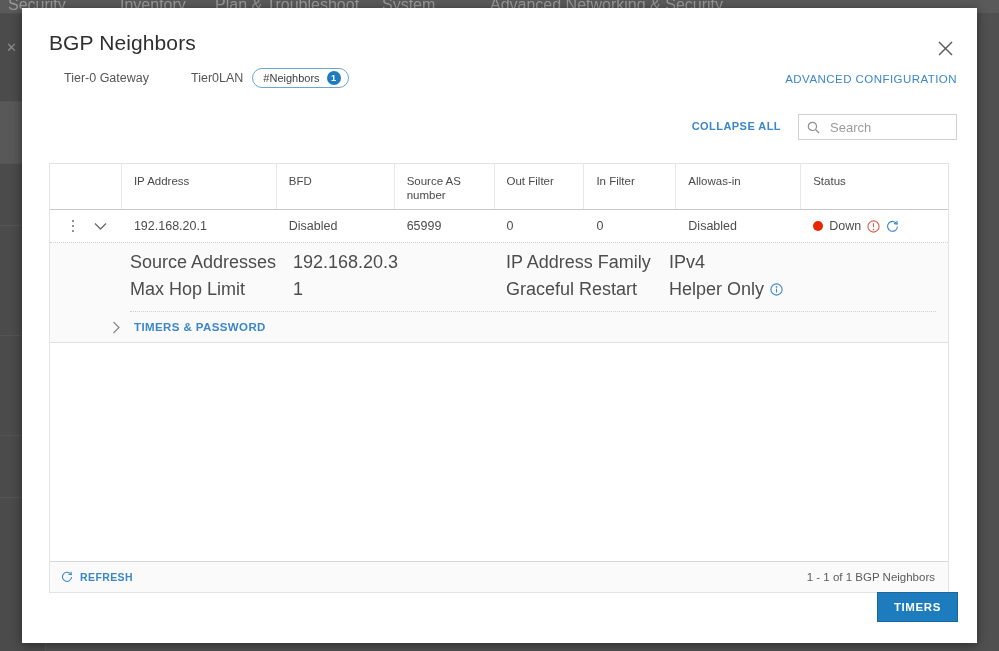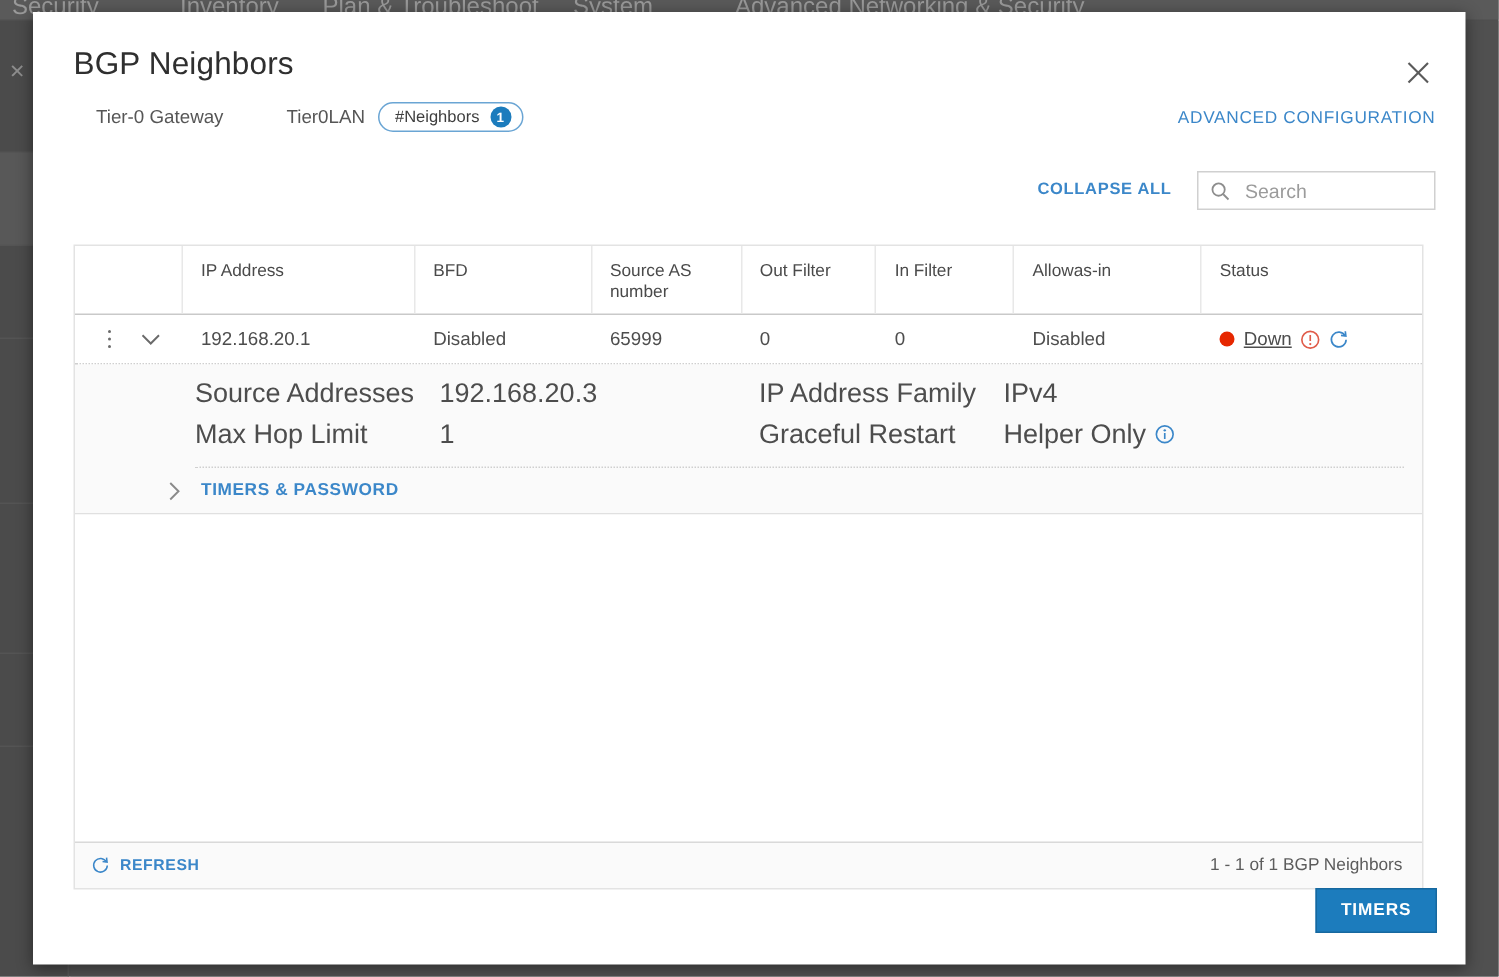--- a/index.html
+++ b/index.html
@@ -159,21 +159,21 @@
   .rcell { padding-left:12px; }
 
   .row-actions {
     width:72px; display:flex; align-items:center;
     padding-left:14px; gap:0;
   }
   .kebab { width:18px; display:flex; flex-direction:column; align-items:center; gap:2.5px; cursor:pointer; }
   .kebab i { width:2.5px; height:2.5px; border-radius:50%; background:#6b6b6b; display:block; }
   .chev { margin-left:12px; cursor:pointer; display:flex; }
 
-  .status-cell { display:flex; align-items:center; gap:6px; padding-left:12px;text-decoration:underline; }
+  .status-cell { display:flex; align-items:center; gap:6px; padding-left:12px; }
   .dot-down { width:10px; height:10px; border-radius:50%; background:#e62700; display:inline-block; }
 
   
   #detail {
     background:#fafafa;
     border-bottom:1px solid #e0e0e0;
     padding:6px 0 0 0;
   }
   .det-grid {
     display:flex;

